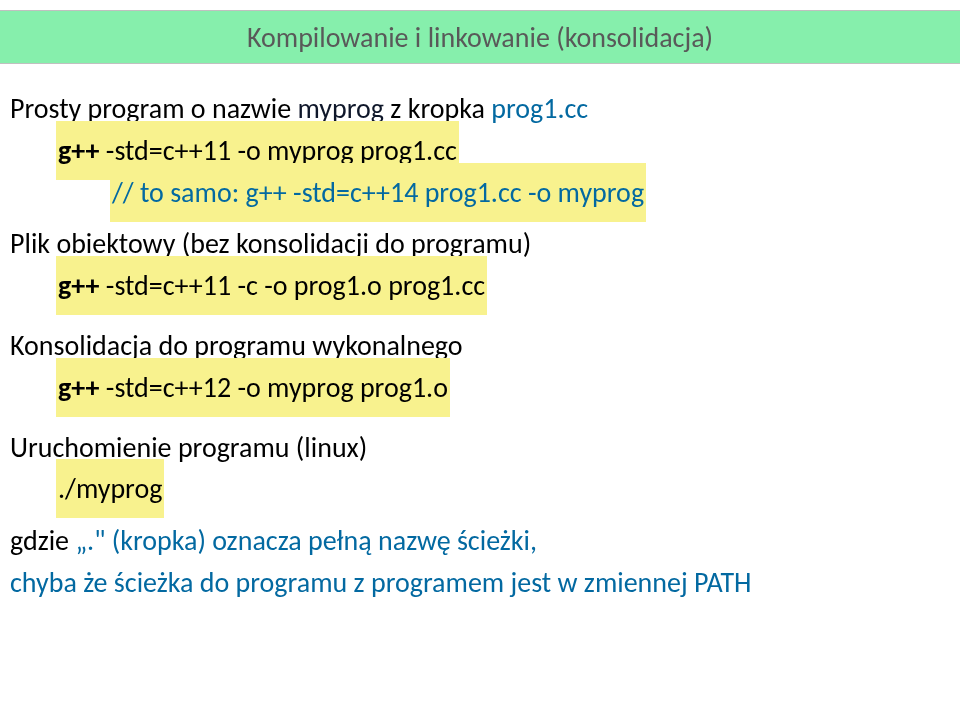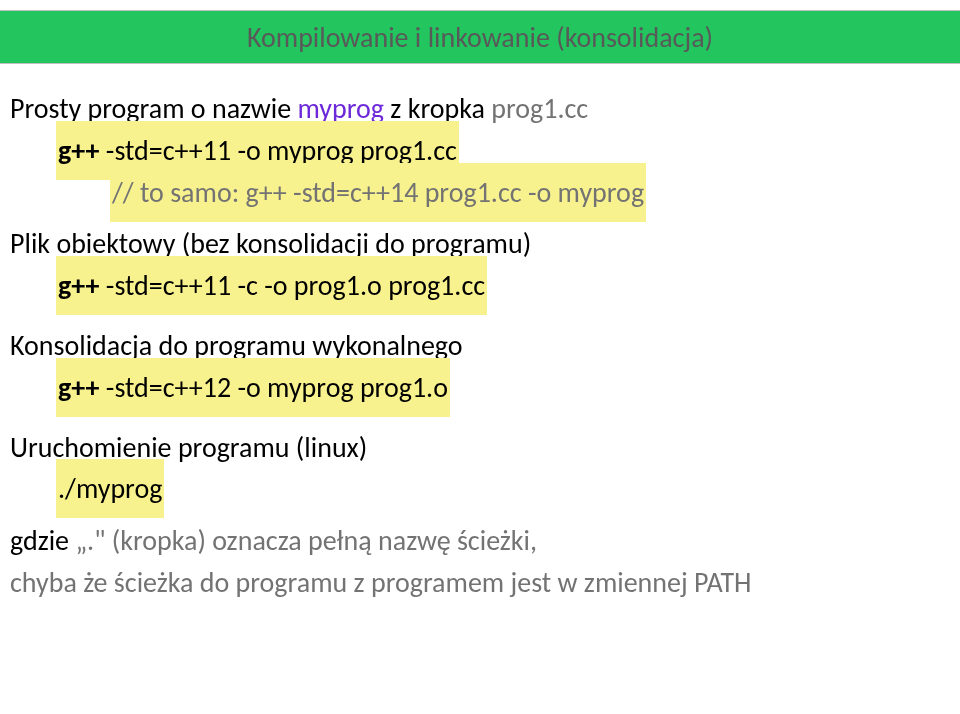--- a/index.html
+++ b/index.html
@@ -10,21 +10,21 @@
       font-family: Calibri, "Segoe UI", Arial, sans-serif;
       position: relative;
       overflow: hidden;
     }
     .title-bar {
       position: absolute;
       top: 10px;
       left: 0;
       width: 960px;
       height: 54px;
-      background: #22c55e;
+      background: #86efac;
       border-top: 1px solid #c0c0c0;
       border-bottom: 1px solid #c0c0c0;
       display: flex;
       align-items: center;
       justify-content: center;
     }
     .title-text {
       font-size: 28px;
       color: #595959;
     }
@@ -41,22 +41,22 @@
       margin-bottom: 4px;
     }
     .indent { padding-left: 46px; }
     .indent2 { padding-left: 100px; }
     .hl {
       background: #f8f28e;
       display: inline;
       padding: 12px 2px;
     }
     .bold { font-weight: bold; }
-    .red { color: #6d28d9; }
-    .orange { color: #737373; }
+    .red { color: #0f172a; }
+    .orange { color: #0369a1; }
     .spacer-s { height: 10px; }
     .spacer-m { height: 18px; }
   </style>
 </head>
 <body>
 
 <div class="title-bar">
   <span class="title-text">Kompilowanie i linkowanie (konsolidacja)</span>
 </div>
 

